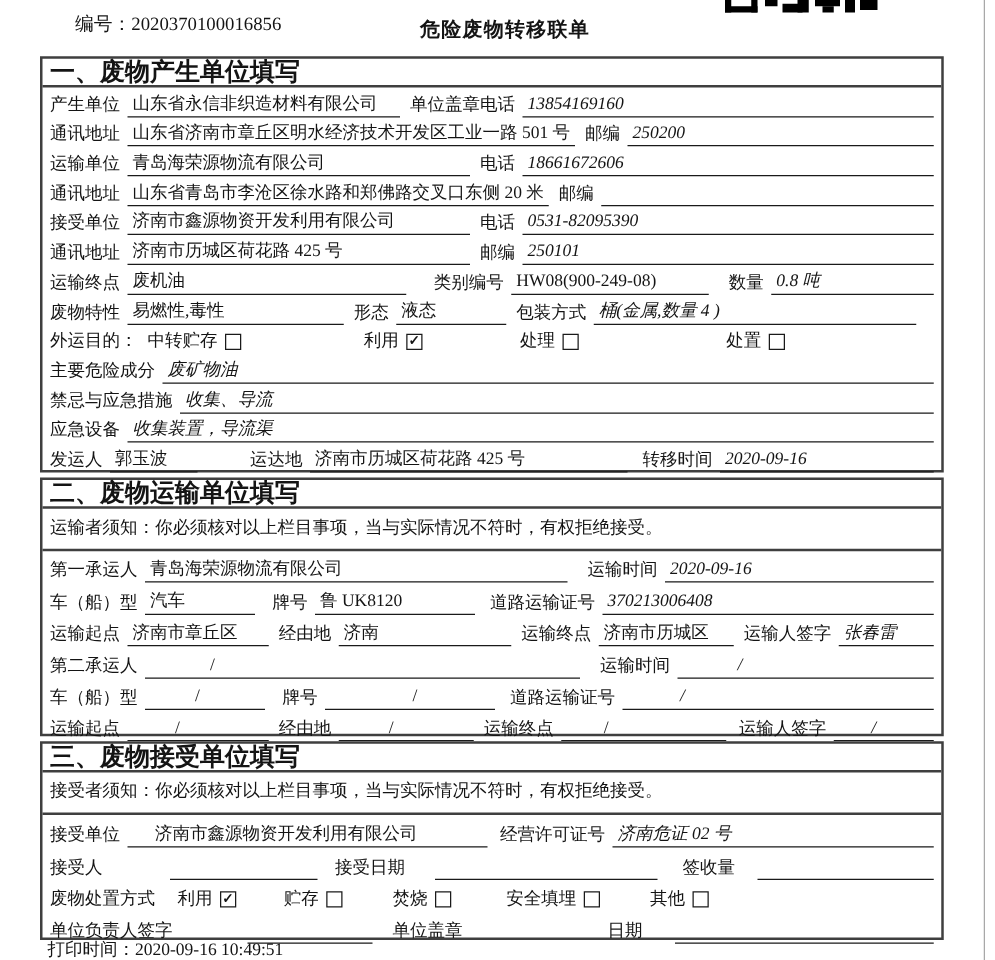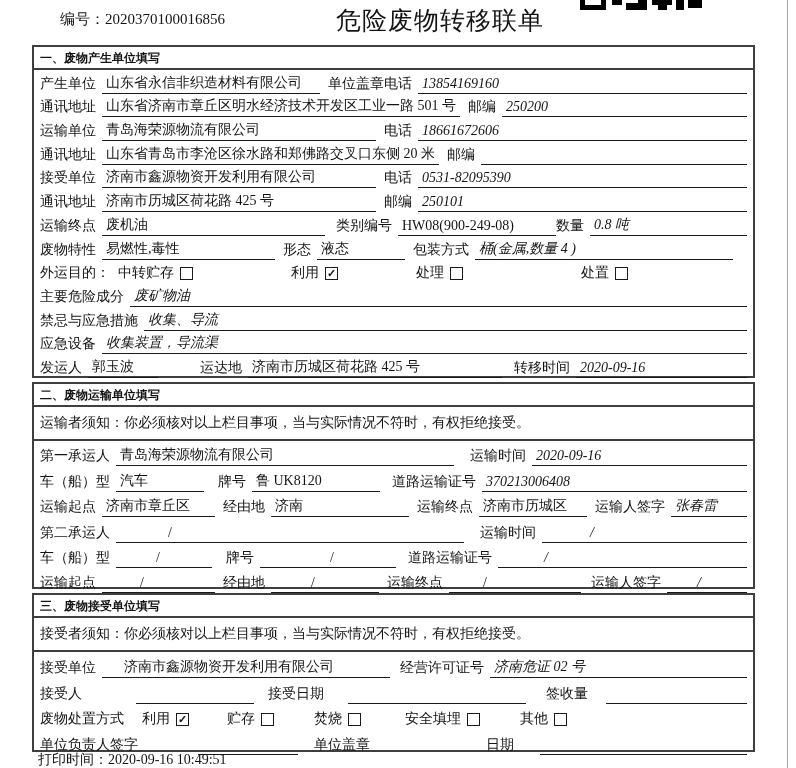--- a/index.html
+++ b/index.html
@@ -1,29 +1,29 @@
 <!DOCTYPE html>
 <html><head>
 <meta charset="utf-8">
 <style>
   html,body{margin:0;padding:0;background:#fff;}
   .page{position:relative;width:796px;height:768px;background:#fff;overflow:hidden;
         font-family:"Liberation Serif","DejaVu Serif",serif;font-size:14px;color:#141414;}
   .scan-edge{position:absolute;top:0;bottom:0;right:8px;width:1px;background:#a8a8a8;}
   
   .doc-no{position:absolute;left:32px;top:10px;font-size:15px;white-space:nowrap;margin-left:28px;}
-  .doc-title{position:absolute;left:336px;top:4px;font-size:25px;font-weight:normal;letter-spacing:1px;white-space:nowrap;}
+  .doc-title{position:absolute;left:336px;top:14px;font-size:16px;font-weight:bold;letter-spacing:1px;white-space:nowrap;}
   .qr{position:absolute;left:580px;top:0;width:122px;height:10px;}
   .qr div{position:absolute;background:#000;}
   
   .sec{position:absolute;left:32px;width:723px;border:2px solid #3f3f3f;box-sizing:border-box;background:#fff;}
   .sec1{top:45px;height:333px;}
   .sec2{top:382px;height:207px;}
   .sec3{top:593px;height:159px;}
-  .sec-head{height:20px;line-height:20px;padding:1px 6px 0 6px;font-weight:bold;font-size:12px;
+  .sec-head{height:20px;line-height:20px;padding:1px 6px 0 6px;font-weight:bold;font-size:20px;
             border-bottom:2px solid #3f3f3f;}
   .notice{height:30px;line-height:30px;padding:1px 6px;border-bottom:2px solid #3f3f3f;white-space:nowrap;}
   .row{display:flex;align-items:flex-end;padding:0 6px;box-sizing:border-box;white-space:nowrap;}
   .sec1 .row{height:23.7px;}
   .sec2 .row{height:25.4px;}
   .sec3 .row{height:25.8px;}
   .lbl{padding:0 6px 1px 0;flex:0 0 auto;}
   .val{border-bottom:1px solid #1a1a1a;padding:0 4px 1px 4px;flex:0 0 auto;overflow:hidden;}
   .val.grow{flex:1 1 auto;font-style:italic;}
   .leftcol{display:flex;align-items:flex-end;flex:0 0 344px;}
@@ -107,23 +107,23 @@
         <span class="lbl">通讯地址</span>
         <span class="val">济南市历城区荷花路 425 号</span>
       </div>
       <span class="lbl">邮编</span>
       <span class="val grow">250101</span>
     </div>
 
     <div class="row">
       <span class="lbl">运输终点</span>
       <span class="val" style="width:215px">废机油</span>
-      <span class="lbl" style="margin-left:11px">类别编号</span>
+      <span class="lbl" style="margin-left:22px">类别编号</span>
       <span class="val" style="width:150px">HW08(900-249-08)</span>
-      <span class="lbl" style="margin-left:0">数量</span>
+      <span class="lbl" style="margin-left:16px">数量</span>
       <span class="val grow">0.8 吨</span>
     </div>
 
     <div class="row">
       <span class="lbl">废物特性</span>
       <span class="val" style="width:165px">易燃性,毒性</span>
       <span class="lbl" style="margin-left:8px">形态</span>
       <span class="val" style="width:80px">液态</span>
       <span class="lbl" style="margin-left:8px">包装方式</span>
       <span class="val grow" style="margin-right:14px">桶(金属,数量 4 )</span>

